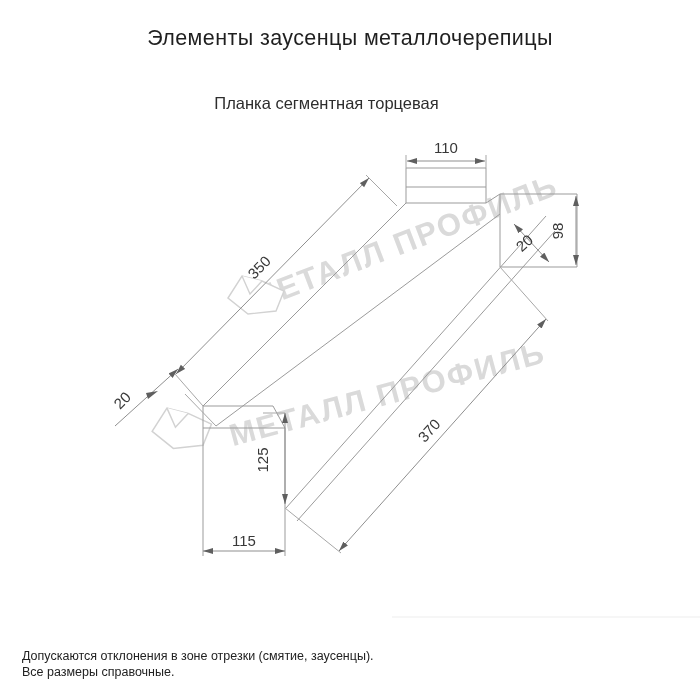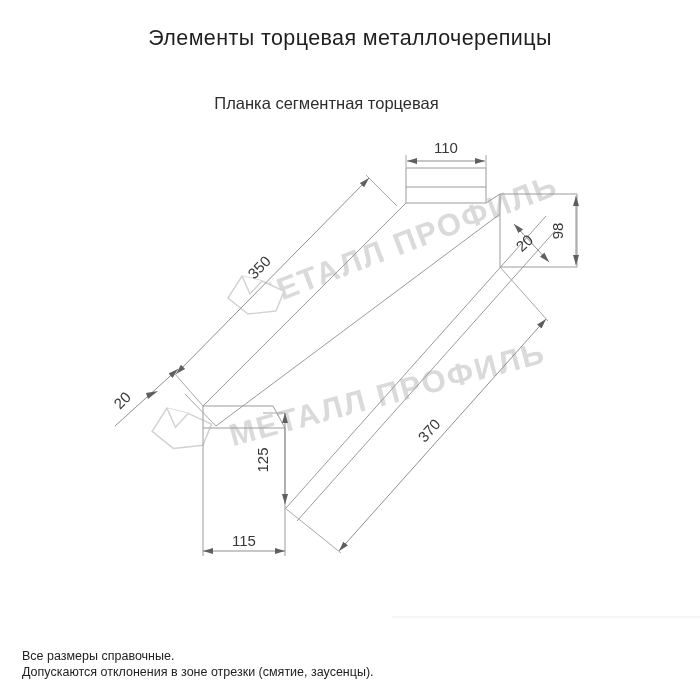--- a/index.html
+++ b/index.html
@@ -12,21 +12,21 @@
   svg text.wm{font-family:"Liberation Sans",sans-serif;font-size:31px;font-weight:bold;fill:#dadada;letter-spacing:2px;}
   svg .st{stroke:#9b9b9b;stroke-width:1;fill:none;}
   svg .ext{stroke:#a7a7a7;stroke-width:1;fill:none;}
   svg .dl{stroke:#8f8f8f;stroke-width:1;fill:none;}
   svg .logo{stroke:#d2d2d2;stroke-width:1.4;fill:#ffffff;}
   svg .sep{stroke:#ededed;stroke-width:1;}
 </style>
 </head>
 <body>
 
-<div class="abs title">Элементы торцевая металлочерепицы</div>
+<div class="abs title">Элементы заусенцы металлочерепицы</div>
 
 <div class="abs subtitle">
   <div>Планка сегментная торцевая</div>
 </div>
 
 <svg class="abs" width="700" height="700" viewBox="0 0 700 700" style="left:0;top:0;">
   <defs>
     <marker id="arr" markerWidth="12" markerHeight="10" refX="10" refY="3.5" orient="auto-start-reverse" markerUnits="userSpaceOnUse">
       <path d="M0,0.5 L10,3.5 L0,6.5 Z" fill="#5f5f5f"></path>
     </marker>
@@ -96,15 +96,15 @@
     <text class="dim" transform="translate(268,460) rotate(-90)" text-anchor="middle">125</text>
     <text class="dim" x="244" y="546" text-anchor="middle">115</text>
     <text class="dim" transform="translate(126,404) rotate(-45)" text-anchor="middle">20</text>
     <text class="dim" transform="translate(528,247) rotate(-42)" text-anchor="middle">20</text>
   </g>
 
   <line class="sep" x1="392" y1="617" x2="700" y2="617"></line>
 </svg>
 
 <div class="abs footnotes">
+  <div>Допускаются отклонения в зоне отрезки (смятие, заусенцы).</div>
   <div>Все размеры справочные.</div>
-  <div>Допускаются отклонения в зоне отрезки (смятие, заусенцы).</div>
 </div>
 
 </body></html>

